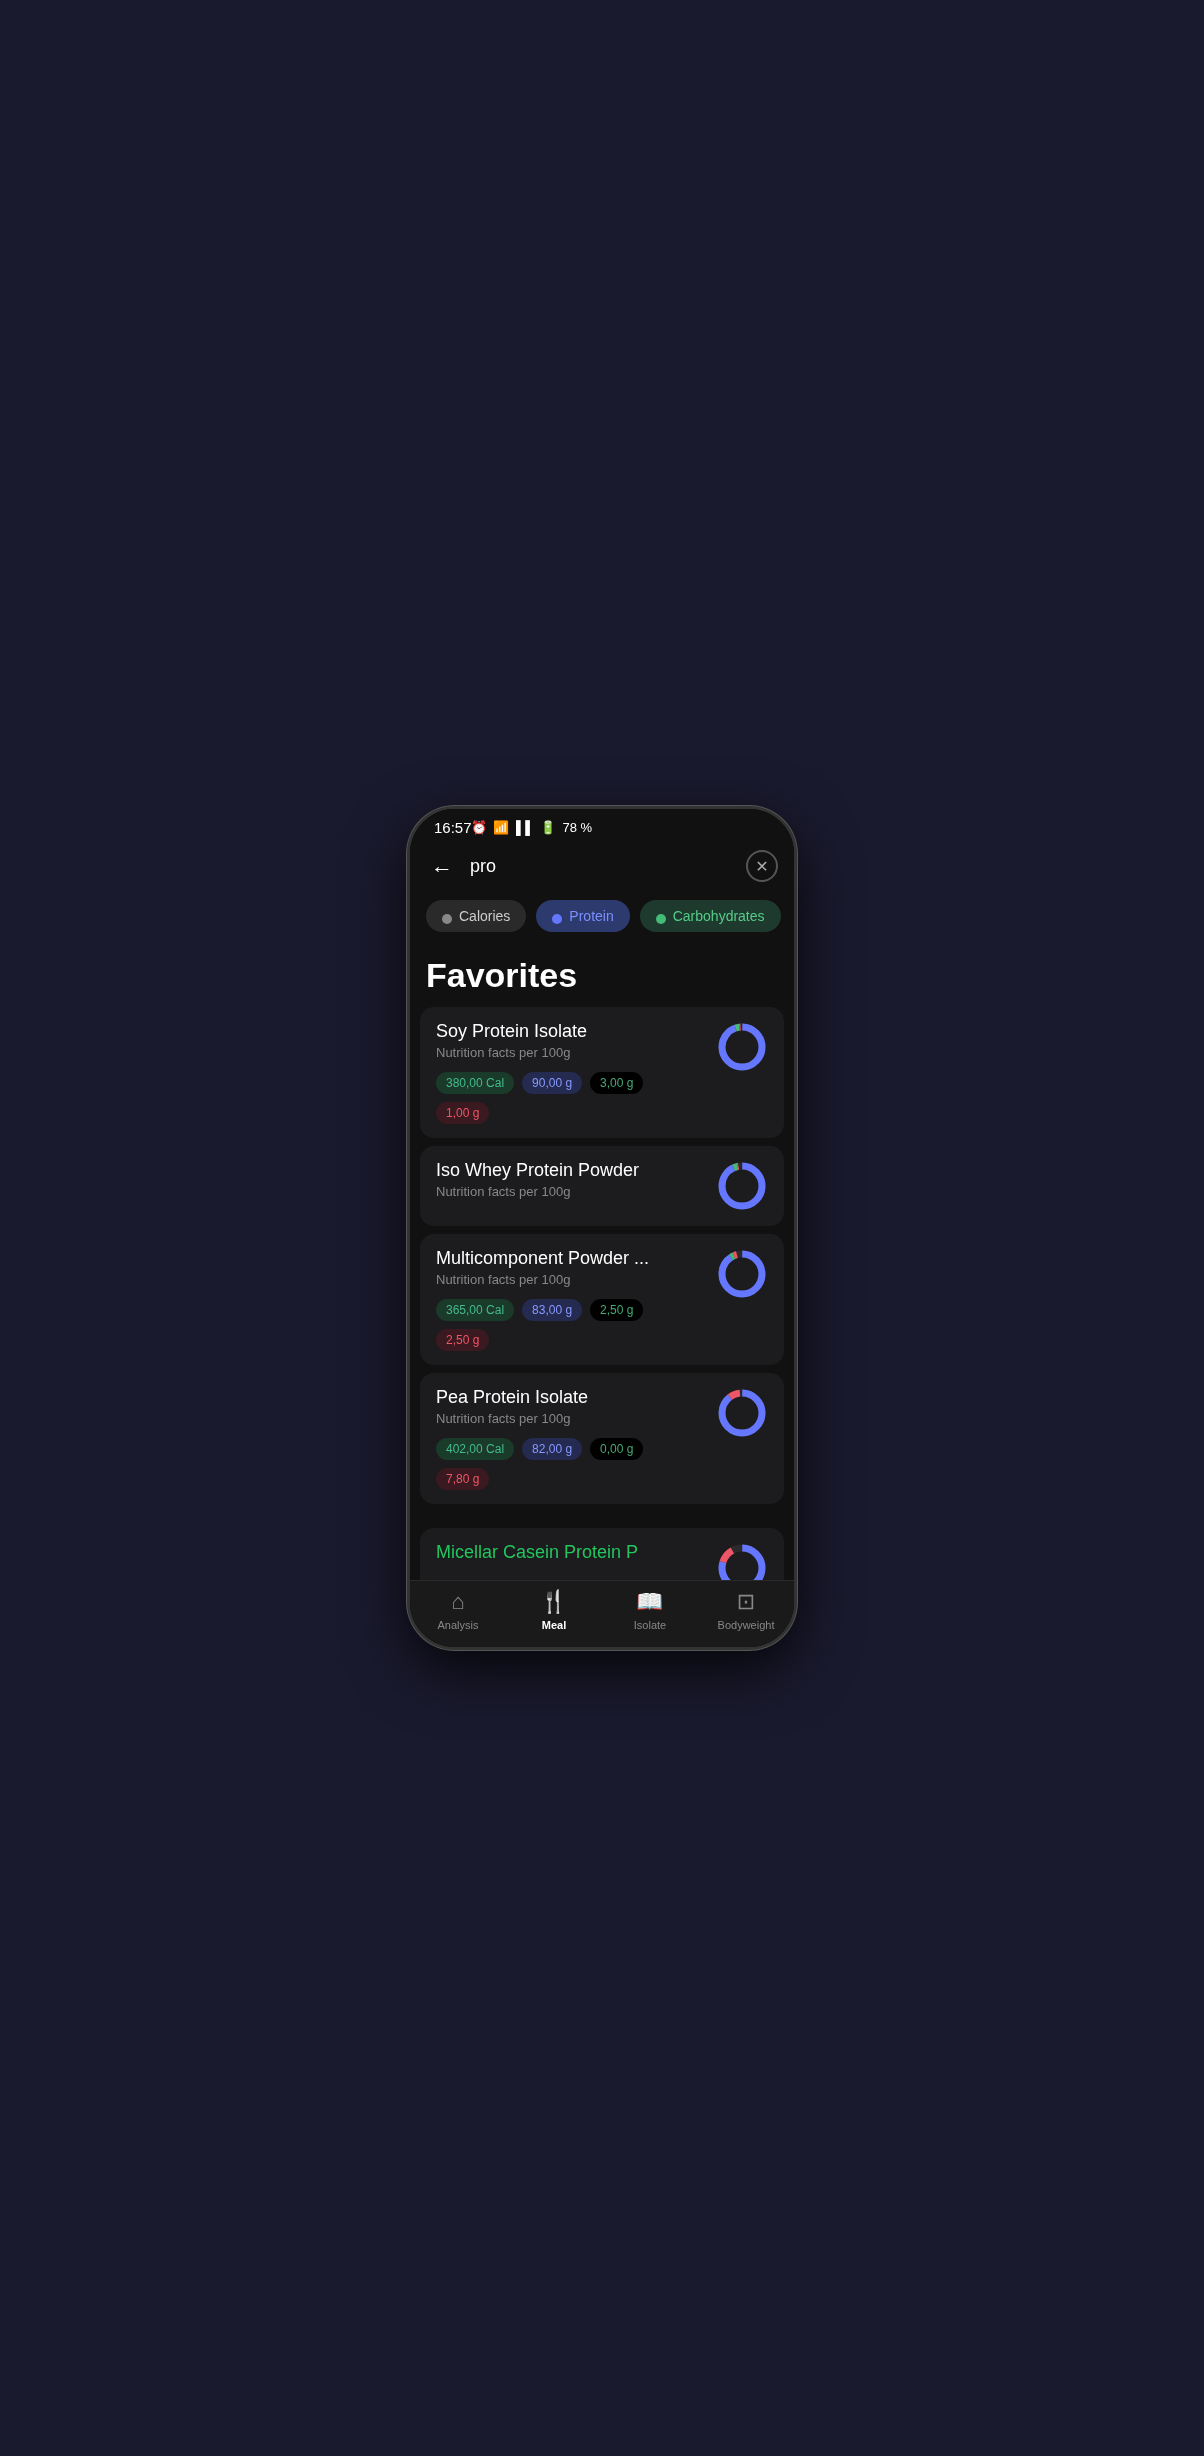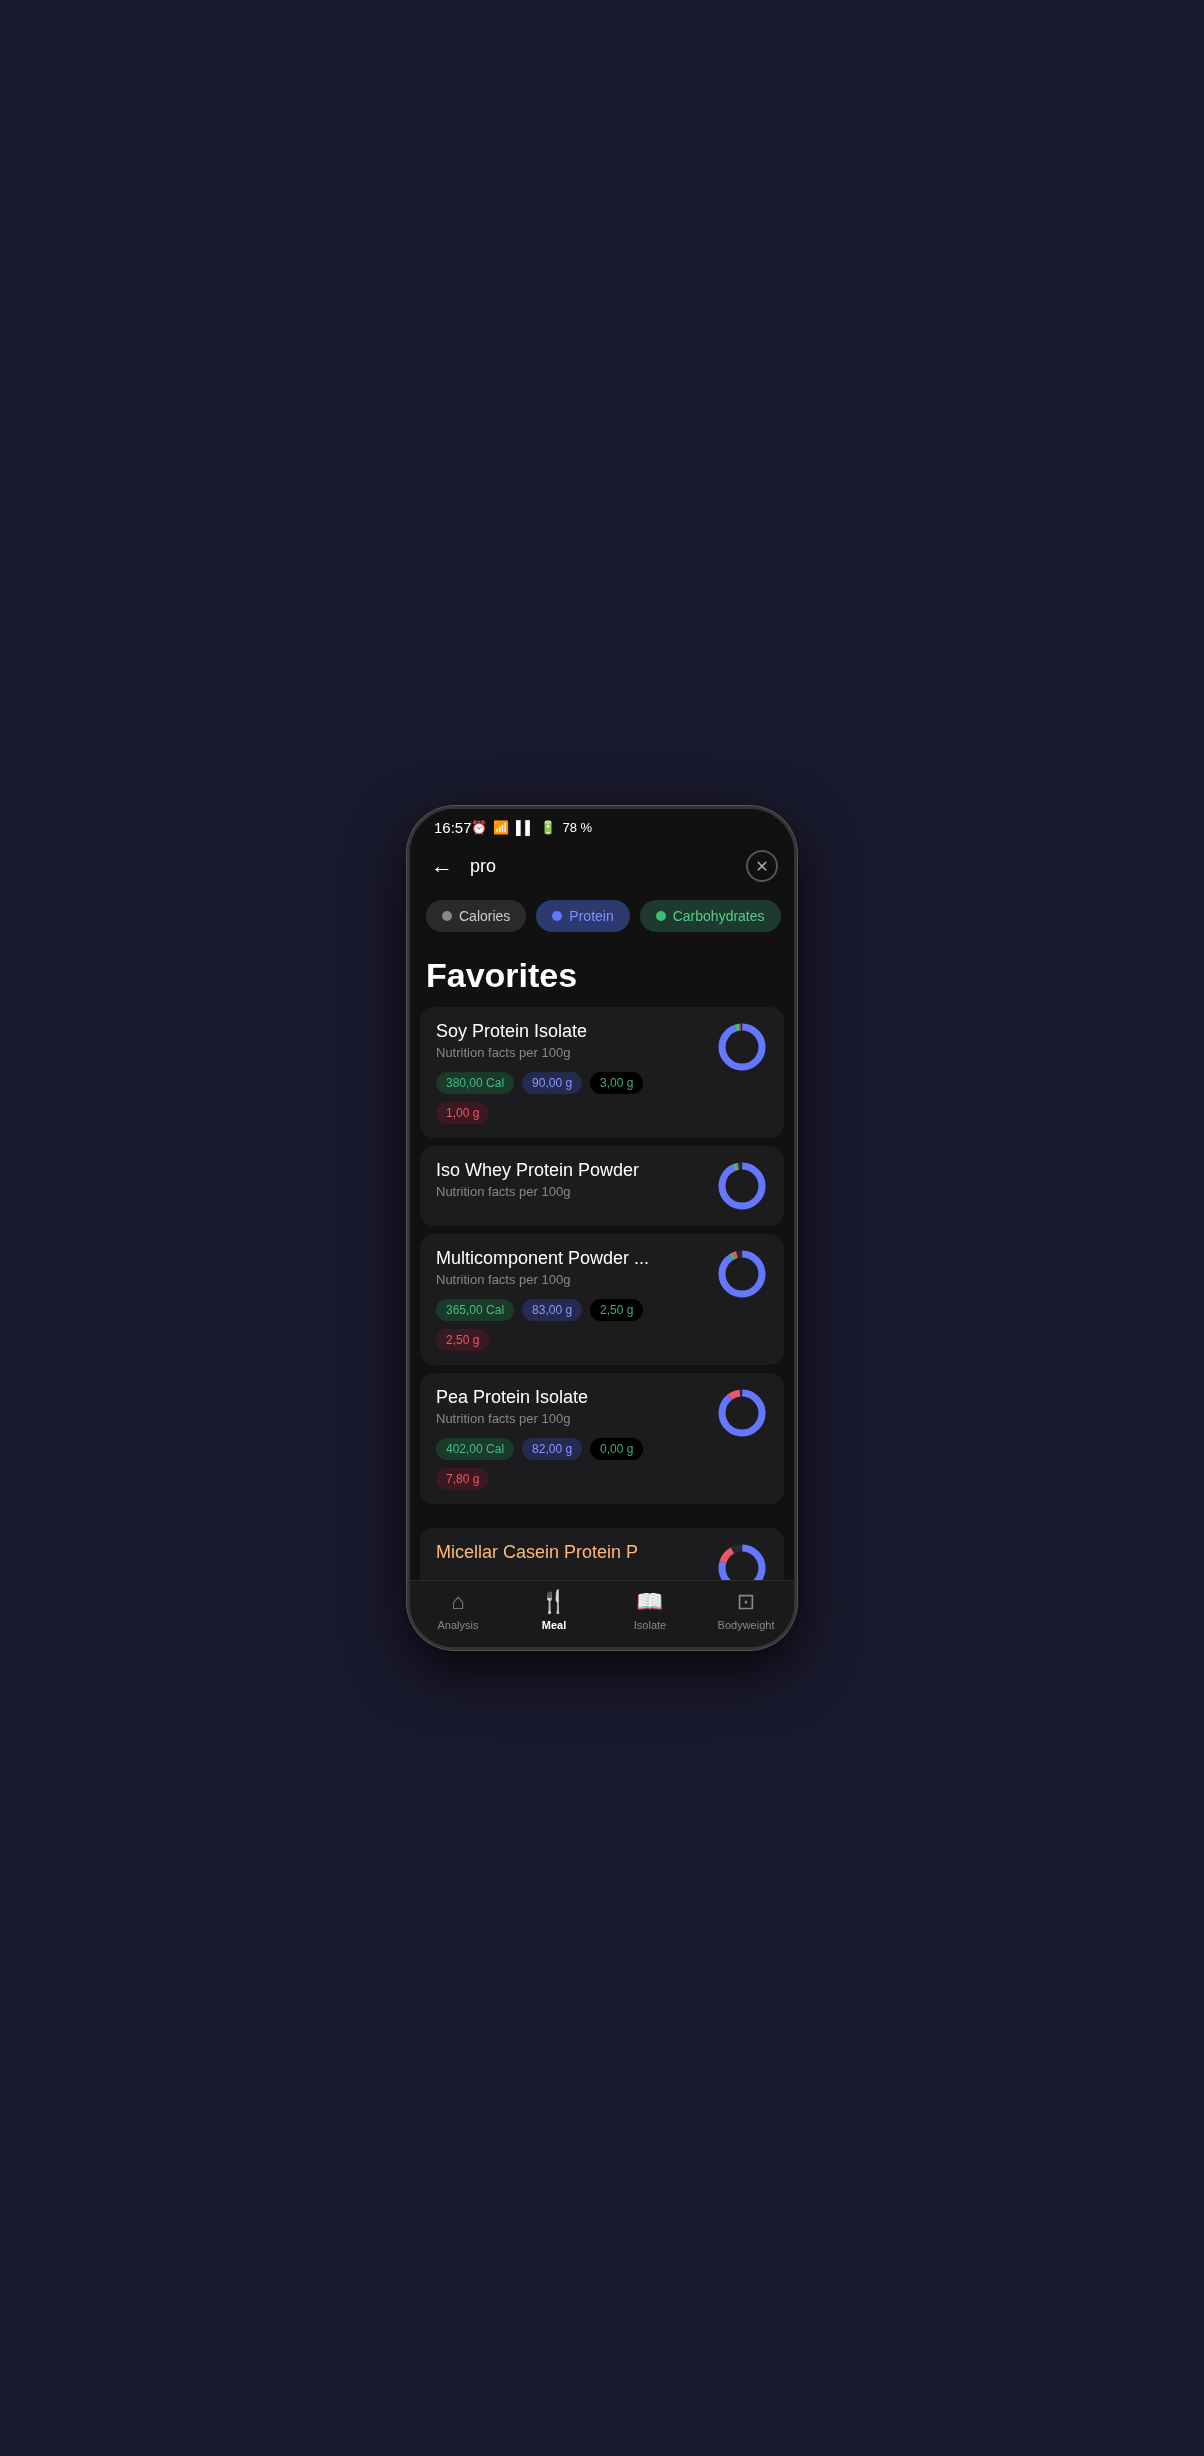--- a/index.html
+++ b/index.html
@@ -107,21 +107,21 @@
       gap: 10px;
       padding: 6px 16px 16px;
       overflow-x: auto;
       scrollbar-width: none;
     }
 
     .filter-row::-webkit-scrollbar { display: none; }
 
     .chip {
       display: flex;
-      align-items: center;
+      align-items: flex-end;
       gap: 7px;
       padding: 8px 16px;
       border-radius: 24px;
       font-size: 14px;
       white-space: nowrap;
       cursor: pointer;
     }
 
     .chip-inactive {
       background: #2a2a2a;
@@ -264,21 +264,21 @@
       padding: 14px 16px;
       margin: 0 10px;
       display: flex;
       align-items: flex-start;
       gap: 12px;
       overflow: hidden;
       height: 52px;
     }
 
     .food-name-partial {
-      color: #fdba74;
+      color: #22c55e;
       font-size: 18px;
       font-weight: 500;
     }
   </style>
 </head>
 <body>
 
 <div class="phone-frame">
   <div class="screen">
 

